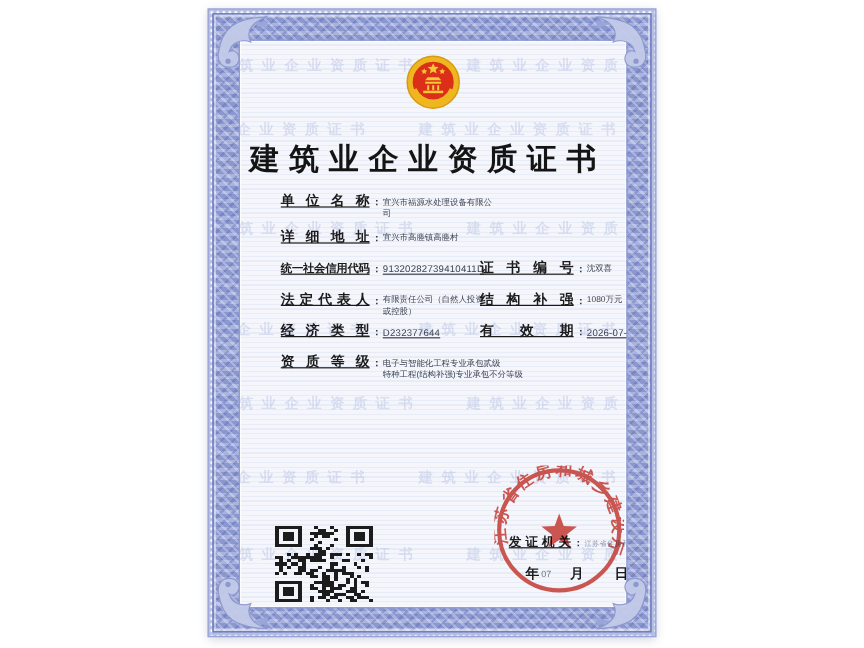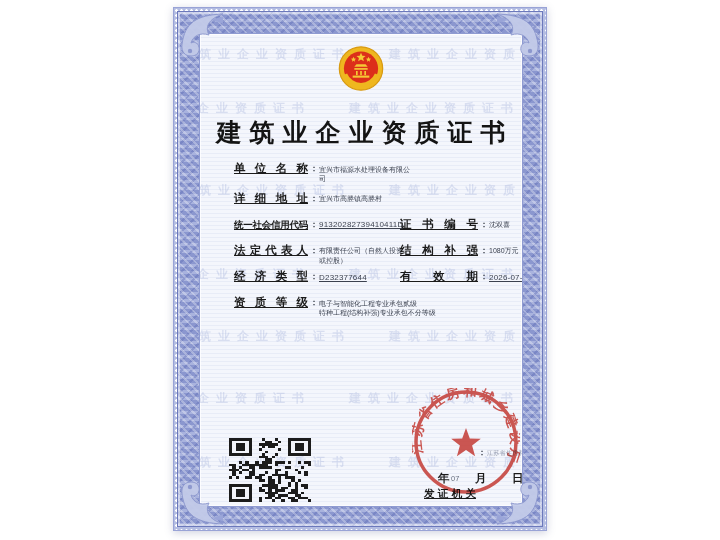--- a/index.html
+++ b/index.html
@@ -45,21 +45,21 @@
     box-shadow:inset 0 0 0 1px rgba(255,255,255,.8);
     overflow:hidden;
   }
   .wm-layer{position:absolute;inset:0;z-index:0;pointer-events:none;}
   .wm-row{
     position:absolute;left:-20px;width:400px;white-space:nowrap;overflow:hidden;
     color:#93a3d4;opacity:.28;font-size:12px;letter-spacing:7px;font-weight:bold;
   }
   .emblem{position:absolute;left:50%;top:10px;transform:translateX(-50%);z-index:1;}
   .title{
-    position:absolute;top:82px;left:0;width:100%;text-align:center;z-index:1;
+    position:absolute;top:82px;left:0;width:100%;z-index:1;
     font-size:25px;font-weight:bold;color:#141414;letter-spacing:8px;text-indent:8px;
   }
   .fields{position:absolute;left:34px;top:128px;width:282px;z-index:1;}
   .row{position:relative;min-height:13px;margin-bottom:8px;}
   .flabel{
     display:inline-block;vertical-align:top;width:74px;
     font-size:11.5px;font-weight:bold;color:#1b1b1b;
     text-align:justify;text-align-last:justify;line-height:13px;text-decoration:underline;
   }
   .flabel.long{font-size:9.5px;letter-spacing:-.3px;}
@@ -69,21 +69,21 @@
     font-size:7px;color:#3c4250;line-height:9.5px;padding-top:2.5px;
   }
   .fvalue.code{font-size:8px;letter-spacing:.2px;text-decoration:underline;}
   .fvalue.wide{max-width:200px;white-space:pre-line;}
   .grp2{position:absolute;left:166px;top:0;white-space:nowrap;}
   .grp2 .flabel{width:78px;}
   .footer{position:absolute;left:0;top:0;width:100%;height:100%;z-index:1;}
   .qr{position:absolute;left:29px;top:404px;width:82px;height:64px;}
   .qr svg{width:100%;height:100%;}
   .issuer{position:absolute;left:224px;top:412px;white-space:nowrap;}
-  .issuer .flabel{width:52px;font-size:10.5px;margin-top:41px;}
+  .issuer .flabel{width:52px;font-size:10.5px;}
   .issuer-val{display:inline-block;vertical-align:top;font-size:6px;color:#8d94a8;padding-top:3px;letter-spacing:.3px;}
   .dateline{position:absolute;left:228px;top:437px;width:100px;height:14px;}
   .dc{position:absolute;top:0;font-size:11.5px;font-weight:bold;color:#1b1b1b;}
   .dnum{position:absolute;top:3px;font-size:7.5px;color:#6b7280;}
   .d-year{left:10px;} .d-monthnum{left:23px;} .d-month{left:47px;} .d-day{left:84px;}
   .seal{position:absolute;left:212px;top:354px;width:108px;height:108px;z-index:3;
         opacity:.88;mix-blend-mode:multiply;}
 </style>
 </head>
 <body>

